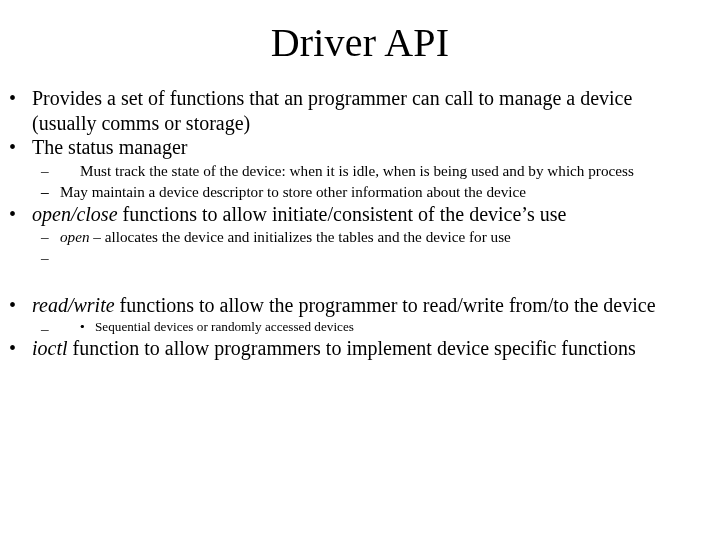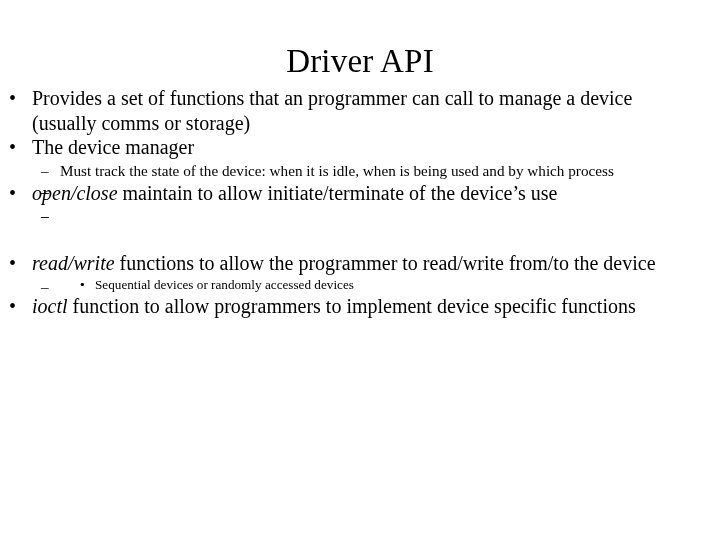--- a/index.html
+++ b/index.html
@@ -18,25 +18,25 @@
   .slide {
     position: relative;
     width: 720px;
     height: 540px;
     box-sizing: border-box;
   }
 
   
   .slide-title {
     position: absolute;
-    top: 42px;
+    top: 24px;
     left: 0;
     width: 720px;
     text-align: center;
-    font-size: 33px;
+    font-size: 40px;
     line-height: 38px;
     font-weight: normal;
     letter-spacing: 0.2px;
     margin: 0;
   }
 
   
   .body {
     position: absolute;
     top: 86px;
@@ -104,21 +104,21 @@
   
   .grp { margin: 0; }
   .grp + .grp { margin-top: 0px; }
   .gap-before { margin-top: 9px; }
   .gap-before-sm { margin-top: 5px; }
 
   i, .ital { font-style: italic; text-align: right; }
 
   
   .w-a  { display: block; max-width: 660px; }
-  .w-b  { display: block; max-width: 625px; }
+  .w-b  { display: block; max-width: 625px; margin-left: 20px; }
   .w-c  { display: block; max-width: 655px; margin-top: 46px; }
   .w-d  { display: block; max-width: 600px; }
 </style>
 </head>
 <body>
 
 <div class="slide">
 
   <h1 class="slide-title">Driver API</h1>
 
@@ -126,47 +126,49 @@
 
     <ul class="lvl1 grp">
 
       <li class="l1">
         <span class="bullet">•</span>
         <span class="btxt w-a">Provides a set of functions that an programmer can call to manage a device (usually comms or storage)</span>
       </li>
 
       <li class="l1">
         <span class="bullet">•</span>
-        <span class="btxt">The device manager</span>
+        <span class="btxt">The status manager</span>
       </li>
     </ul>
 
     <ul class="lvl2 grp">
       <li class="l2">
         <span class="bullet">–</span>
         <span class="w-b">Must track the state of the device: when it is idle, when is being used and by which process</span>
       </li>
       <li class="l2">
         <span class="bullet">–</span>
       </li>
       <li class="l2">
         <span class="bullet">–</span>
+        <span>May maintain a device descriptor to store other information about the device</span>
       </li>
     </ul>
 
     <ul class="lvl1 grp gap-before">
       <li class="l1">
         <span class="bullet">•</span>
-        <span class="btxt"><i class="ital">open/close</i><span> maintain to allow initiate/terminate of the device’s use</span></span>
+        <span class="btxt"><i class="ital">open/close</i><span> functions to allow initiate/consistent of the device’s use</span></span>
       </li>
     </ul>
 
     <ul class="lvl2 grp">
       <li class="l2">
         <span class="bullet">–</span>
+        <span><i class="ital">open</i><span> – allocates the device and initializes the tables and the device for use</span></span>
       </li>
       <li class="l2">
         <span class="bullet">–</span>
       </li>
     </ul>
 
     <ul class="lvl1 grp gap-before">
       <li class="l1">
         <span class="bullet">•</span>
         <span class="btxt w-c"><i class="ital">read/write</i><span> functions to allow the programmer to read/write from/to the device</span></span>

